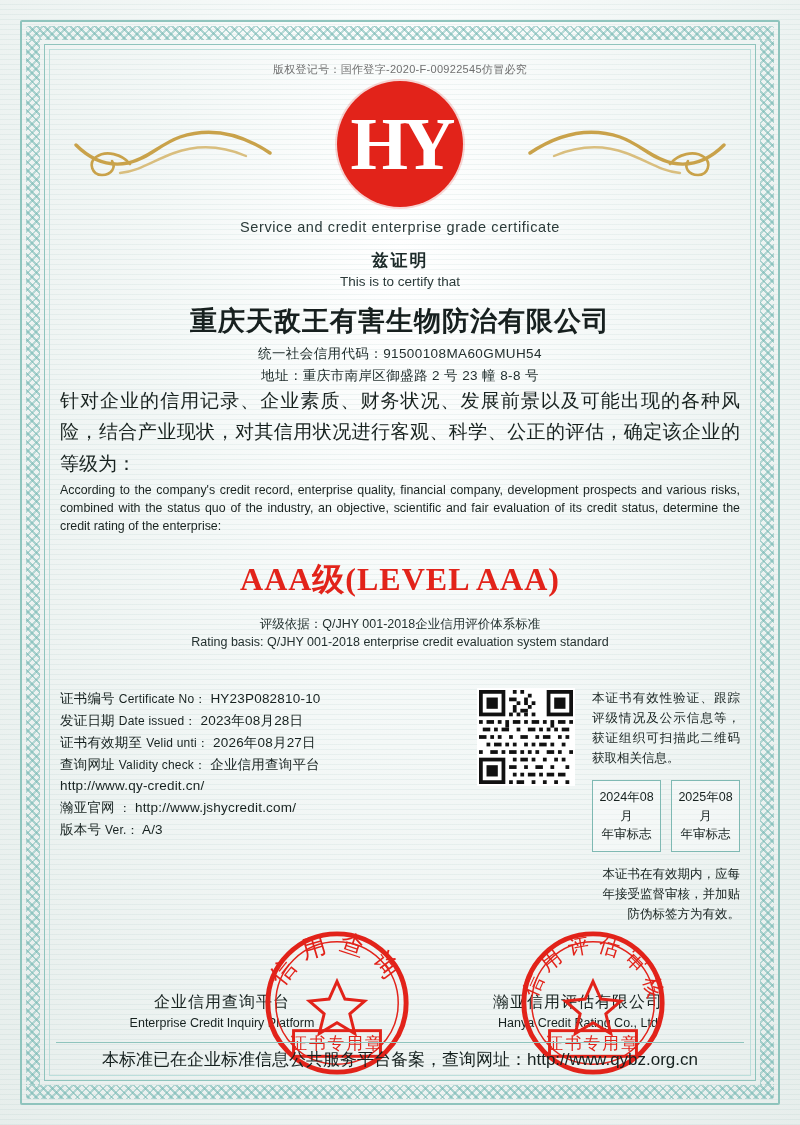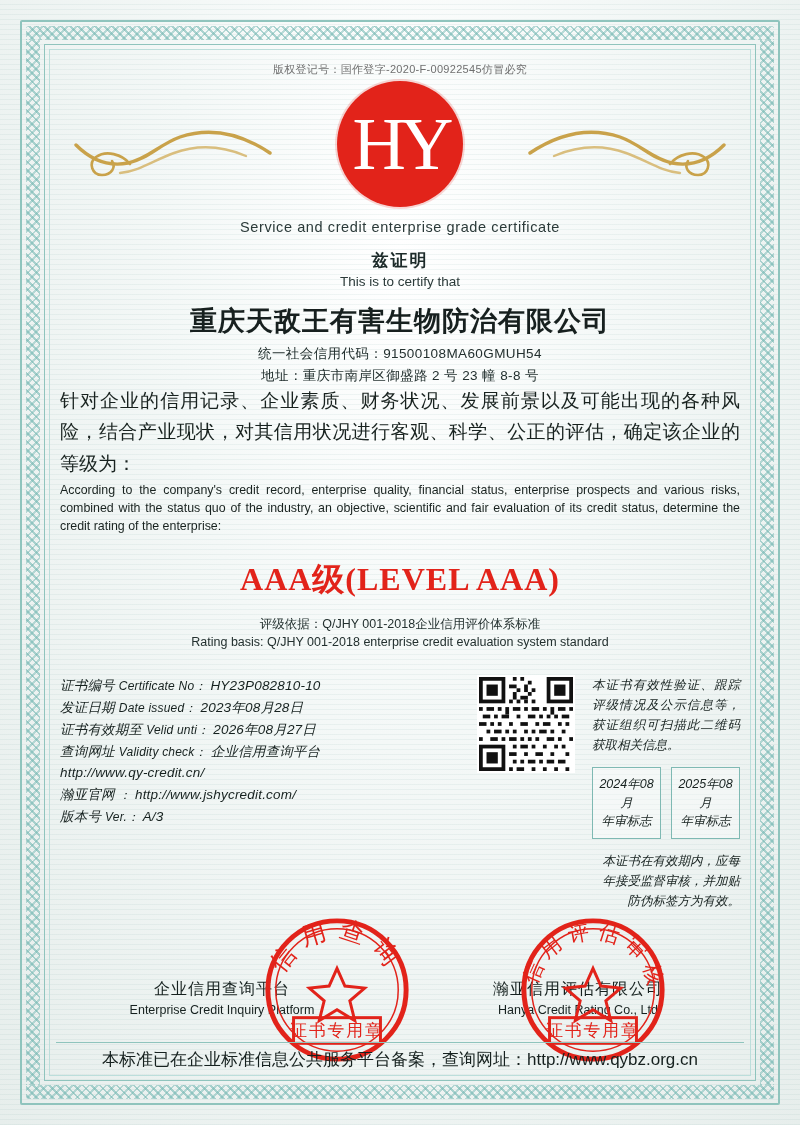--- a/index.html
+++ b/index.html
@@ -62,21 +62,21 @@
     position:relative;height:140px;margin-top:2px;
   }
   .emblem{
     position:absolute;left:50%;top:2px;transform:translateX(-50%);
     width:126px;height:126px;border-radius:50%;
     background:#e2231a;
     display:flex;align-items:center;justify-content:center;
     box-shadow:0 0 0 2px rgba(226,35,26,0.18);
   }
   .emblem .hy{
-    font-size:74px;font-weight:normal;color:#ffffff;
+    font-size:74px;font-weight:bold;color:#ffffff;
     font-family:"Liberation Serif", serif;
     letter-spacing:-6px;
     line-height:1;
     position:relative;
   }
   .flourish{
     position:absolute;top:44px;width:210px;height:60px;
   }
   .flourish.left{left:10px;}
   .flourish.right{right:10px;}
@@ -135,21 +135,21 @@
     letter-spacing:1px;
   }
   .basis-cn{
     text-align:center;font-size:12.5px;color:#23302f;margin-top:14px;
   }
   .basis-en{
     text-align:center;font-size:12.5px;color:#23302f;margin-top:2px;
   }
 
   .lower{
-    display:flex;margin-top:26px;gap:14px;font-style:italic;
+    display:flex;margin-top:39px;gap:14px;
   }
   .lower-left{width:400px;}
   .kv{
     font-size:13.5px;color:#16211f;line-height:1.62;letter-spacing:0.2px;
   }
   .kv .lbl-cn{font-weight:normal;}
   .kv .lbl-en{font-size:12px;}
   .kv .val{}
 
   .lower-mid{width:104px;display:flex;justify-content:center;}
@@ -233,21 +233,21 @@
     <div class="subtitle">Service and credit enterprise grade certificate</div>
 
     <div class="certify-cn">兹证明</div>
     <div class="certify-en">This is to certify that</div>
 
     <div class="company">重庆天敌王有害生物防治有限公司</div>
     <div class="code">统一社会信用代码：91500108MA60GMUH54</div>
     <div class="addr">地址：重庆市南岸区御盛路 2 号 23 幢 8-8 号</div>
 
     <div class="body-cn">针对企业的信用记录、企业素质、财务状况、发展前景以及可能出现的各种风险，结合产业现状，对其信用状况进行客观、科学、公正的评估，确定该企业的等级为：</div>
-    <div class="body-en">According to the company's credit record, enterprise quality, financial status, enterprise prospects and various risks, combined with the status quo of the industry, an objective, scientific and fair evaluation of its credit status, determine the credit rating of the enterprise:</div>
+    <div class="body-en">According to the company's credit record, enterprise quality, financial company, development prospects and various risks, combined with the status quo of the industry, an objective, scientific and fair evaluation of its credit status, determine the credit rating of the enterprise:</div>
 
     <div class="level">AAA级(LEVEL AAA)</div>
 
     <div class="basis-cn">评级依据：Q/JHY 001-2018企业信用评价体系标准</div>
     <div class="basis-en">Rating basis: Q/JHY 001-2018 enterprise credit evaluation system standard</div>
 
     <div class="lower">
 
       <div class="lower-left kv">
         <div>

